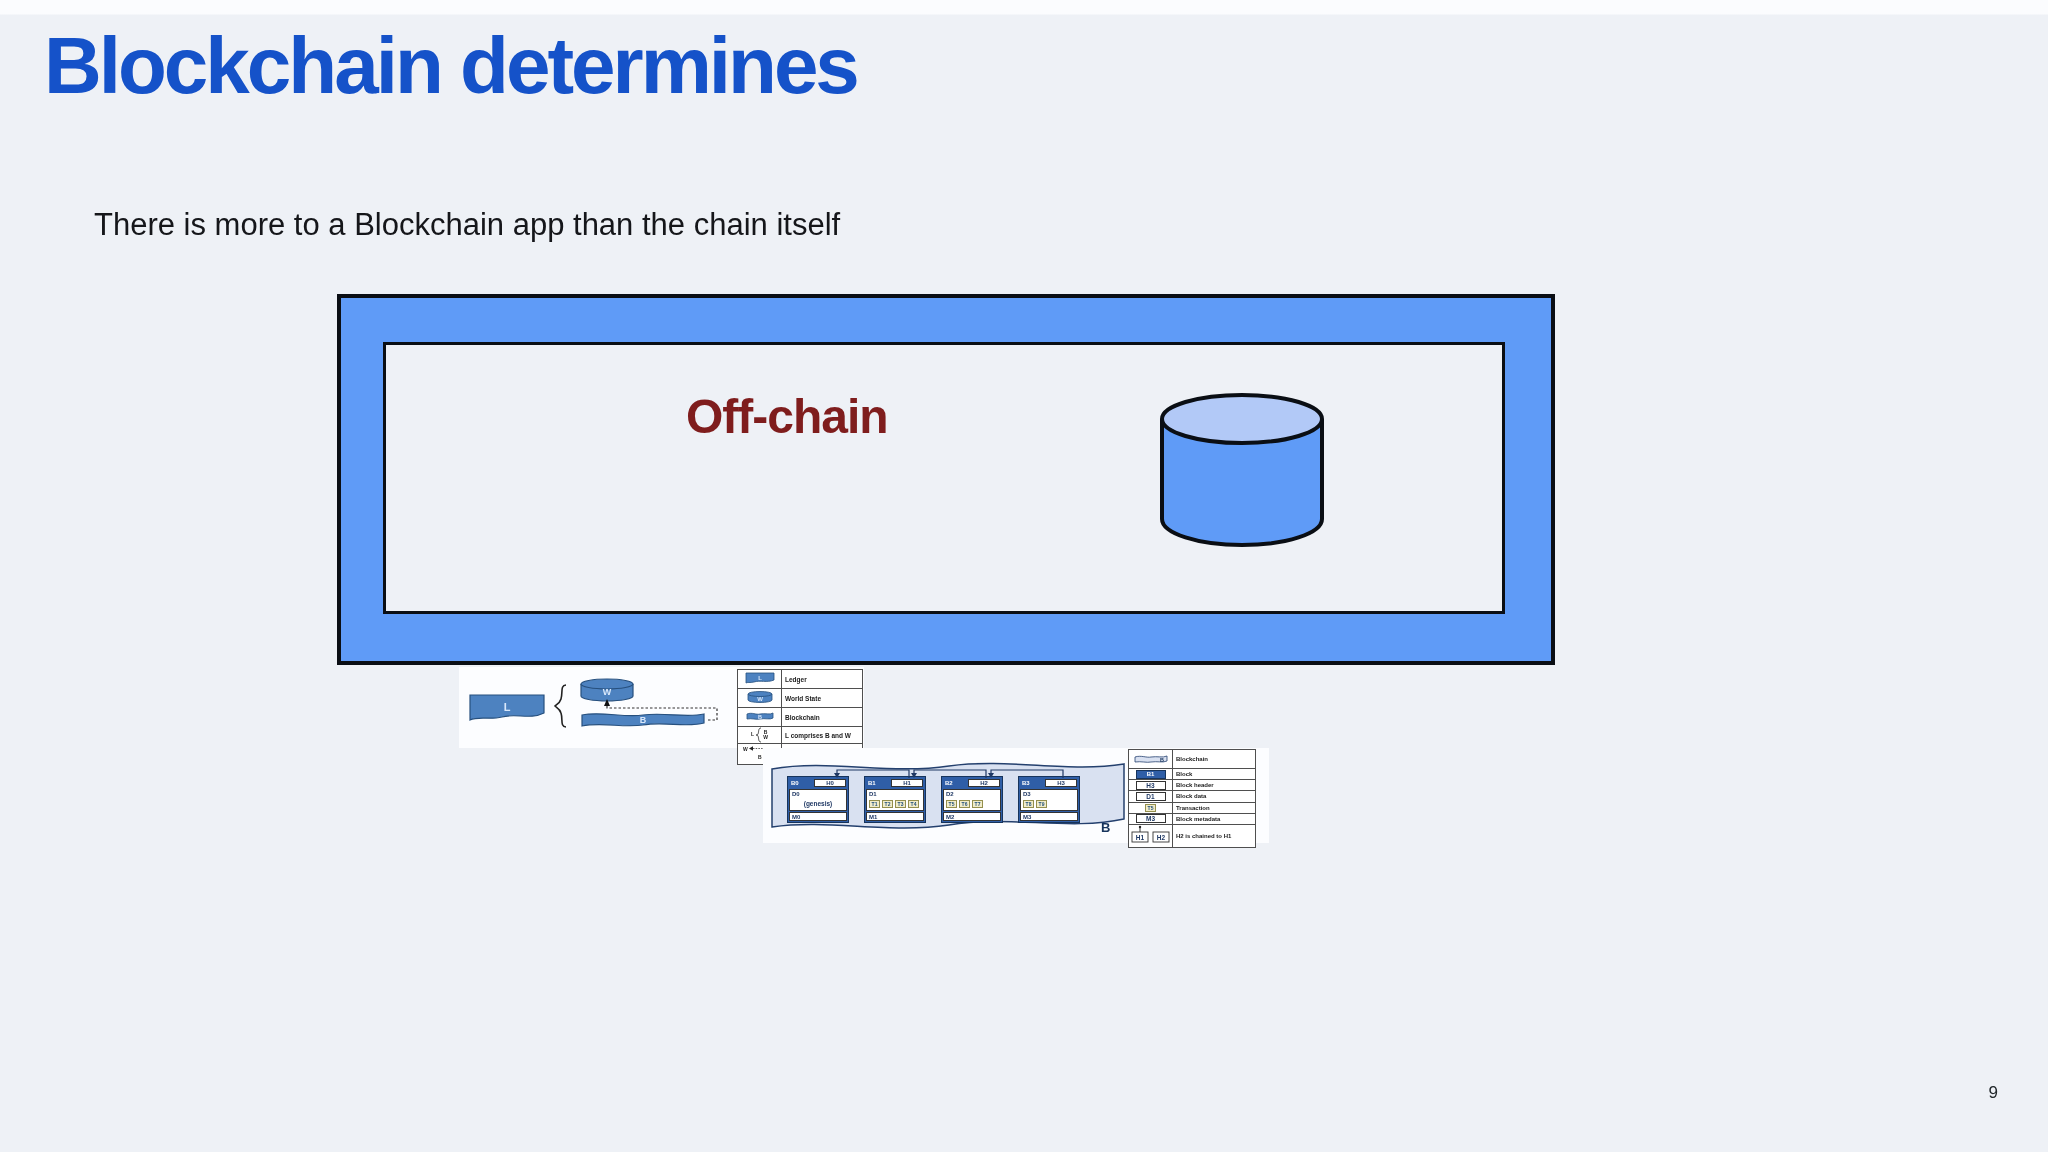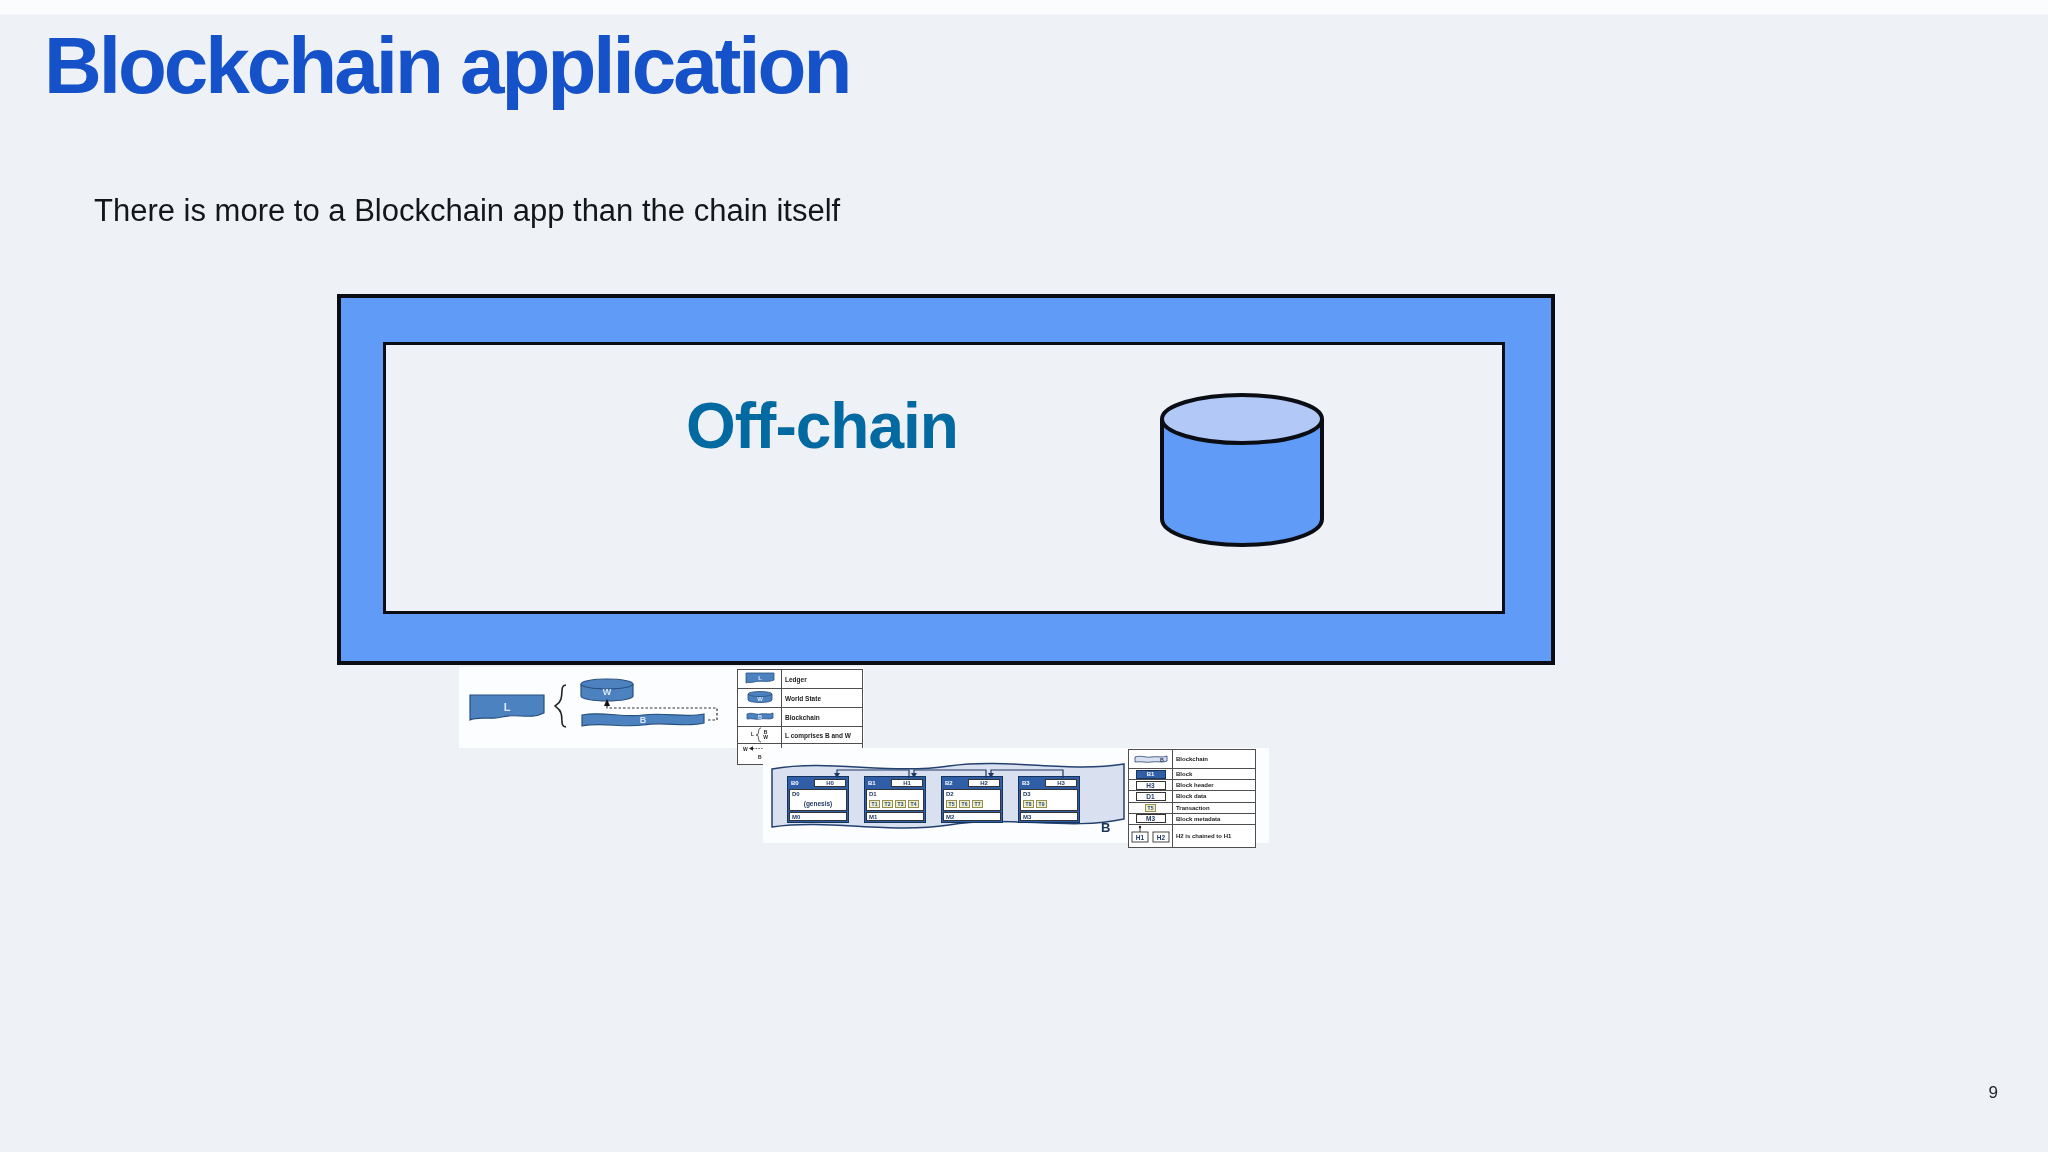--- a/index.html
+++ b/index.html
@@ -10,36 +10,36 @@
     position:relative; overflow:hidden;
   }
   .slide { position:absolute; inset:0; }
 
   .title {
     position:absolute; left:44px; top:26px;
     font-size:80px; font-weight:700; letter-spacing:-3px;
     color:#1552c9; line-height:1;
   }
   .subtitle {
-    position:absolute; left:94px; top:192px;
+    position:absolute; left:94px; top:206px;
     font-size:31px; color:#15161a; line-height:1.2;
   }
 
   
   .bigbox {
     position:absolute; left:337px; top:294px; width:1218px; height:371px;
     background:#5f9bf7; border:4px solid #0a0e14;
   }
   .innerbox {
     position:absolute; left:42px; top:44px; width:1122px; height:272px;
     background:#eef1f6; border:3px solid #0a0e14;
   }
   .offchain {
     position:absolute; left:300px; top:44px;
-    font-size:64px; font-weight:700; letter-spacing:-1px; color:#0369a1;
+    font-size:48px; font-weight:700; letter-spacing:-1px; color:#7f1d1d;
   }
   .cyl { position:absolute; left:772px; top:46px; }
 
   
   .panel { position:absolute; background:#fcfdff; }
   .diagram1 { left:459px; top:667px; width:405px; height:81px; }
   .diagram2 { left:763px; top:748px; width:506px; height:95px; }
   .absvg { position:absolute; pointer-events:none; }
 
   svg text.slab {
@@ -86,21 +86,21 @@
   .bandlabel { position:absolute; left:338px; top:72px; font-size:13px; font-weight:bold; color:#17345c; }
 
   .footer { position:absolute; left:48px; top:1083px; font-size:17px; color:#21272a; }
   .pagenum { position:absolute; right:50px; top:1083px; font-size:17px; color:#21272a; }
 </style>
 </head>
 <body>
 
 <div class="slide">
 
-  <div class="title">Blockchain application</div>
+  <div class="title">Blockchain determines</div>
   <div class="subtitle">There is more to a Blockchain app than the chain itself</div>
 
   <div class="bigbox">
     <div class="innerbox">
       <div class="offchain">Off-chain</div>
       <svg class="cyl" width="168" height="160" viewBox="0 0 168 160">
         <path d="M4,28 V128 A80,26 0 0 0 164,128 V28" fill="#5f9bf7" stroke="#0a0e14" stroke-width="4"></path>
         <ellipse cx="84" cy="28" rx="80" ry="24" fill="#b2c9f7" stroke="#0a0e14" stroke-width="4"></ellipse>
       </svg>
     </div>

